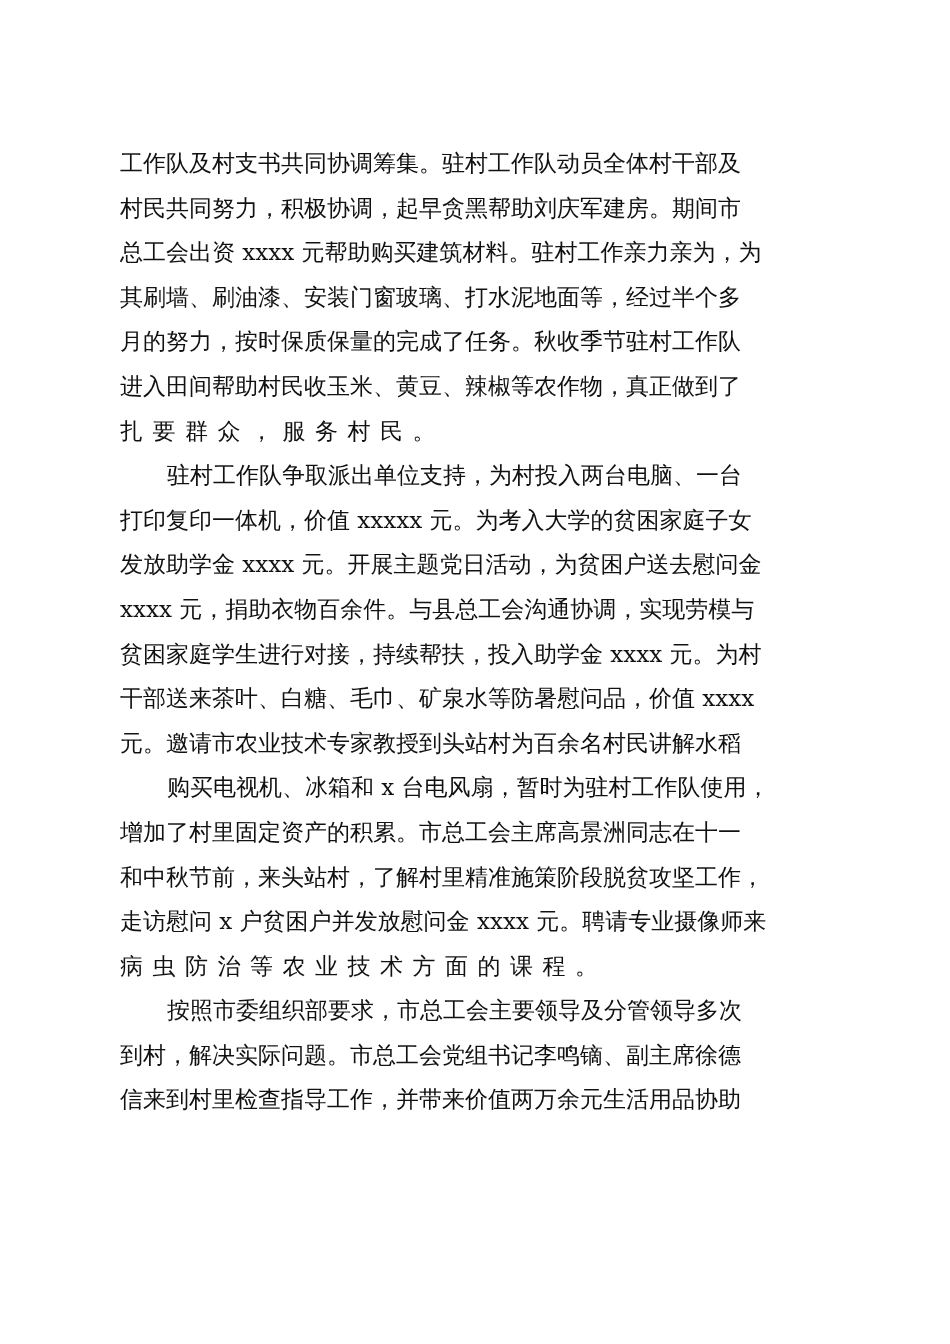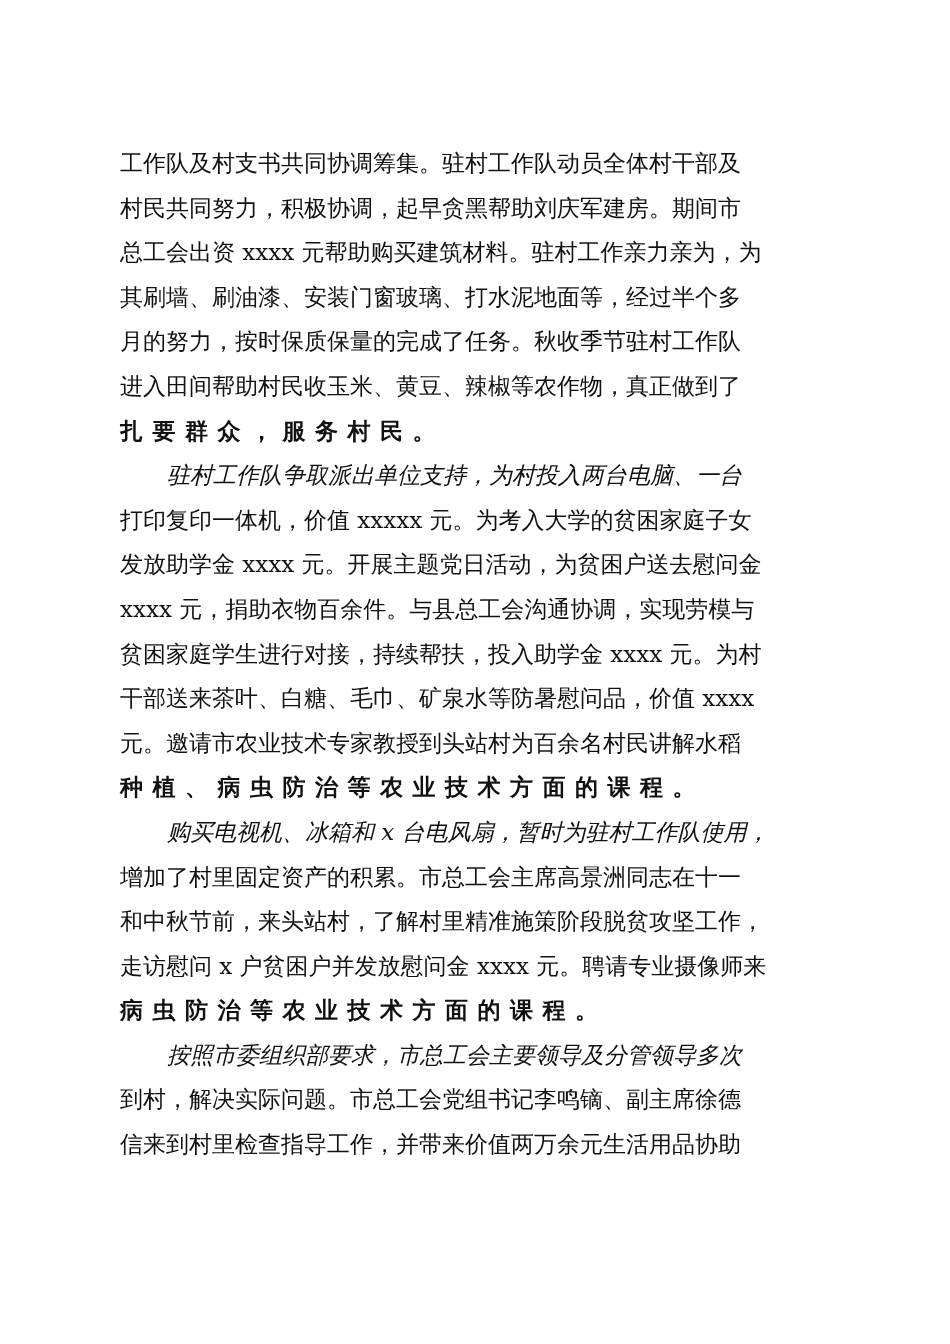--- a/index.html
+++ b/index.html
@@ -35,25 +35,23 @@
     height: 44.6px;
     line-height: 44.6px;
     white-space: nowrap;
     text-align: justify;
     text-align-last: justify;
     letter-spacing: 0px;
   }
   .line.last {
     text-align-last: left;
     letter-spacing: 9.5px;
-    font-weight: bold;
   }
   .line.indent {
     padding-left: 47px;
-    font-style: italic;
   }
 </style>
 </head>
 <body>
 
 <div class="page">
   <div class="body-text" id="body-text">
     <span class="line" style="letter-spacing: 0px; text-align: left; text-align-last: left;"><span>工</span><span>作</span><span>队</span><span>及</span><span>村</span><span>支</span><span>书</span><span>共</span><span>同</span><span>协</span><span>调</span><span>筹</span><span>集</span><span>。</span><span>驻</span><span>村</span><span>工</span><span>作</span><span>队</span><span>动</span><span>员</span><span>全</span><span>体</span><span>村</span><span>干</span><span>部</span><span>及</span></span>
     <span class="line" style="letter-spacing: 0px; text-align: left; text-align-last: left;"><span>村</span><span>民</span><span>共</span><span>同</span><span>努</span><span>力</span><span>，</span><span>积</span><span>极</span><span>协</span><span>调</span><span>，</span><span>起</span><span>早</span><span>贪</span><span>黑</span><span>帮</span><span>助</span><span>刘</span><span>庆</span><span>军</span><span>建</span><span>房</span><span>。</span><span>期</span><span>间</span><span>市</span></span>
     <span class="line" style="letter-spacing: 0px; text-align: left; text-align-last: left;"><span>总</span><span>工</span><span>会</span><span>出</span><span>资</span><span> </span><span>x</span><span>x</span><span>x</span><span>x</span><span> </span><span>元</span><span>帮</span><span>助</span><span>购</span><span>买</span><span>建</span><span>筑</span><span>材</span><span>料</span><span>。</span><span>驻</span><span>村</span><span>工</span><span>作</span><span>亲</span><span>力</span><span>亲</span><span>为</span><span>，</span><span>为</span></span>
@@ -61,21 +59,20 @@
     <span class="line" style="letter-spacing: 0px; text-align: left; text-align-last: left;"><span>月</span><span>的</span><span>努</span><span>力</span><span>，</span><span>按</span><span>时</span><span>保</span><span>质</span><span>保</span><span>量</span><span>的</span><span>完</span><span>成</span><span>了</span><span>任</span><span>务</span><span>。</span><span>秋</span><span>收</span><span>季</span><span>节</span><span>驻</span><span>村</span><span>工</span><span>作</span><span>队</span></span>
     <span class="line" style="letter-spacing: 0px; text-align: left; text-align-last: left;"><span>进</span><span>入</span><span>田</span><span>间</span><span>帮</span><span>助</span><span>村</span><span>民</span><span>收</span><span>玉</span><span>米</span><span>、</span><span>黄</span><span>豆</span><span>、</span><span>辣</span><span>椒</span><span>等</span><span>农</span><span>作</span><span>物</span><span>，</span><span>真</span><span>正</span><span>做</span><span>到</span><span>了</span></span>
     <span class="line last">扎要群众，服务村民。</span>
     <span class="line indent" style="letter-spacing: 0px; text-align: left; text-align-last: left;"><span>驻</span><span>村</span><span>工</span><span>作</span><span>队</span><span>争</span><span>取</span><span>派</span><span>出</span><span>单</span><span>位</span><span>支</span><span>持</span><span>，</span><span>为</span><span>村</span><span>投</span><span>入</span><span>两</span><span>台</span><span>电</span><span>脑</span><span>、</span><span>一</span><span>台</span></span>
     <span class="line" style="letter-spacing: 0px; text-align: left; text-align-last: left;"><span>打</span><span>印</span><span>复</span><span>印</span><span>一</span><span>体</span><span>机</span><span>，</span><span>价</span><span>值</span><span> </span><span>x</span><span>x</span><span>x</span><span>x</span><span>x</span><span> </span><span>元</span><span>。</span><span>为</span><span>考</span><span>入</span><span>大</span><span>学</span><span>的</span><span>贫</span><span>困</span><span>家</span><span>庭</span><span>子</span><span>女</span></span>
     <span class="line" style="letter-spacing: 0px; text-align: left; text-align-last: left;"><span>发</span><span>放</span><span>助</span><span>学</span><span>金</span><span> </span><span>x</span><span>x</span><span>x</span><span>x</span><span> </span><span>元</span><span>。</span><span>开</span><span>展</span><span>主</span><span>题</span><span>党</span><span>日</span><span>活</span><span>动</span><span>，</span><span>为</span><span>贫</span><span>困</span><span>户</span><span>送</span><span>去</span><span>慰</span><span>问</span><span>金</span></span>
     <span class="line" style="letter-spacing: 0px; text-align: left; text-align-last: left;"><span>x</span><span>x</span><span>x</span><span>x</span><span> </span><span>元</span><span>，</span><span>捐</span><span>助</span><span>衣</span><span>物</span><span>百</span><span>余</span><span>件</span><span>。</span><span>与</span><span>县</span><span>总</span><span>工</span><span>会</span><span>沟</span><span>通</span><span>协</span><span>调</span><span>，</span><span>实</span><span>现</span><span>劳</span><span>模</span><span>与</span></span>
     <span class="line" style="letter-spacing: 0px; text-align: left; text-align-last: left;"><span>贫</span><span>困</span><span>家</span><span>庭</span><span>学</span><span>生</span><span>进</span><span>行</span><span>对</span><span>接</span><span>，</span><span>持</span><span>续</span><span>帮</span><span>扶</span><span>，</span><span>投</span><span>入</span><span>助</span><span>学</span><span>金</span><span> </span><span>x</span><span>x</span><span>x</span><span>x</span><span> </span><span>元</span><span>。</span><span>为</span><span>村</span></span>
     <span class="line" style="letter-spacing: 0px; text-align: left; text-align-last: left;"><span>干</span><span>部</span><span>送</span><span>来</span><span>茶</span><span>叶</span><span>、</span><span>白</span><span>糖</span><span>、</span><span>毛</span><span>巾</span><span>、</span><span>矿</span><span>泉</span><span>水</span><span>等</span><span>防</span><span>暑</span><span>慰</span><span>问</span><span>品</span><span>，</span><span>价</span><span>值</span><span> </span><span>x</span><span>x</span><span>x</span><span>x</span></span>
     <span class="line" style="letter-spacing: 0px; text-align: left; text-align-last: left;"><span>元</span><span>。</span><span>邀</span><span>请</span><span>市</span><span>农</span><span>业</span><span>技</span><span>术</span><span>专</span><span>家</span><span>教</span><span>授</span><span>到</span><span>头</span><span>站</span><span>村</span><span>为</span><span>百</span><span>余</span><span>名</span><span>村</span><span>民</span><span>讲</span><span>解</span><span>水</span><span>稻</span></span>
-    <span class="line last">种植、病虫防治等农业技术方面的课程。</span>
     <span class="line indent" style="letter-spacing: 0px; text-align: left; text-align-last: left;"><span>购</span><span>买</span><span>电</span><span>视</span><span>机</span><span>、</span><span>冰</span><span>箱</span><span>和</span><span> </span><span>x</span><span> </span><span>台</span><span>电</span><span>风</span><span>扇</span><span>，</span><span>暂</span><span>时</span><span>为</span><span>驻</span><span>村</span><span>工</span><span>作</span><span>队</span><span>使</span><span>用</span><span>，</span></span>
     <span class="line" style="letter-spacing: 0px; text-align: left; text-align-last: left;"><span>增</span><span>加</span><span>了</span><span>村</span><span>里</span><span>固</span><span>定</span><span>资</span><span>产</span><span>的</span><span>积</span><span>累</span><span>。</span><span>市</span><span>总</span><span>工</span><span>会</span><span>主</span><span>席</span><span>高</span><span>景</span><span>洲</span><span>同</span><span>志</span><span>在</span><span>十</span><span>一</span></span>
     <span class="line" style="letter-spacing: 0px; text-align: left; text-align-last: left;"><span>和</span><span>中</span><span>秋</span><span>节</span><span>前</span><span>，</span><span>来</span><span>头</span><span>站</span><span>村</span><span>，</span><span>了</span><span>解</span><span>村</span><span>里</span><span>精</span><span>准</span><span>施</span><span>策</span><span>阶</span><span>段</span><span>脱</span><span>贫</span><span>攻</span><span>坚</span><span>工</span><span>作</span><span>，</span></span>
     <span class="line" style="letter-spacing: 0px; text-align: left; text-align-last: left;"><span>走</span><span>访</span><span>慰</span><span>问</span><span> </span><span>x</span><span> </span><span>户</span><span>贫</span><span>困</span><span>户</span><span>并</span><span>发</span><span>放</span><span>慰</span><span>问</span><span>金</span><span> </span><span>x</span><span>x</span><span>x</span><span>x</span><span> </span><span>元</span><span>。</span><span>聘</span><span>请</span><span>专</span><span>业</span><span>摄</span><span>像</span><span>师</span><span>来</span></span>
     <span class="line last">病虫防治等农业技术方面的课程。</span>
     <span class="line indent" style="letter-spacing: 0px; text-align: left; text-align-last: left;"><span>按</span><span>照</span><span>市</span><span>委</span><span>组</span><span>织</span><span>部</span><span>要</span><span>求</span><span>，</span><span>市</span><span>总</span><span>工</span><span>会</span><span>主</span><span>要</span><span>领</span><span>导</span><span>及</span><span>分</span><span>管</span><span>领</span><span>导</span><span>多</span><span>次</span></span>
     <span class="line" style="letter-spacing: 0px; text-align: left; text-align-last: left;"><span>到</span><span>村</span><span>，</span><span>解</span><span>决</span><span>实</span><span>际</span><span>问</span><span>题</span><span>。</span><span>市</span><span>总</span><span>工</span><span>会</span><span>党</span><span>组</span><span>书</span><span>记</span><span>李</span><span>鸣</span><span>镝</span><span>、</span><span>副</span><span>主</span><span>席</span><span>徐</span><span>德</span></span>
     <span class="line" style="letter-spacing: 0px; text-align: left; text-align-last: left;"><span>信</span><span>来</span><span>到</span><span>村</span><span>里</span><span>检</span><span>查</span><span>指</span><span>导</span><span>工</span><span>作</span><span>，</span><span>并</span><span>带</span><span>来</span><span>价</span><span>值</span><span>两</span><span>万</span><span>余</span><span>元</span><span>生</span><span>活</span><span>用</span><span>品</span><span>协</span><span>助</span></span>
   </div>
 </div>

